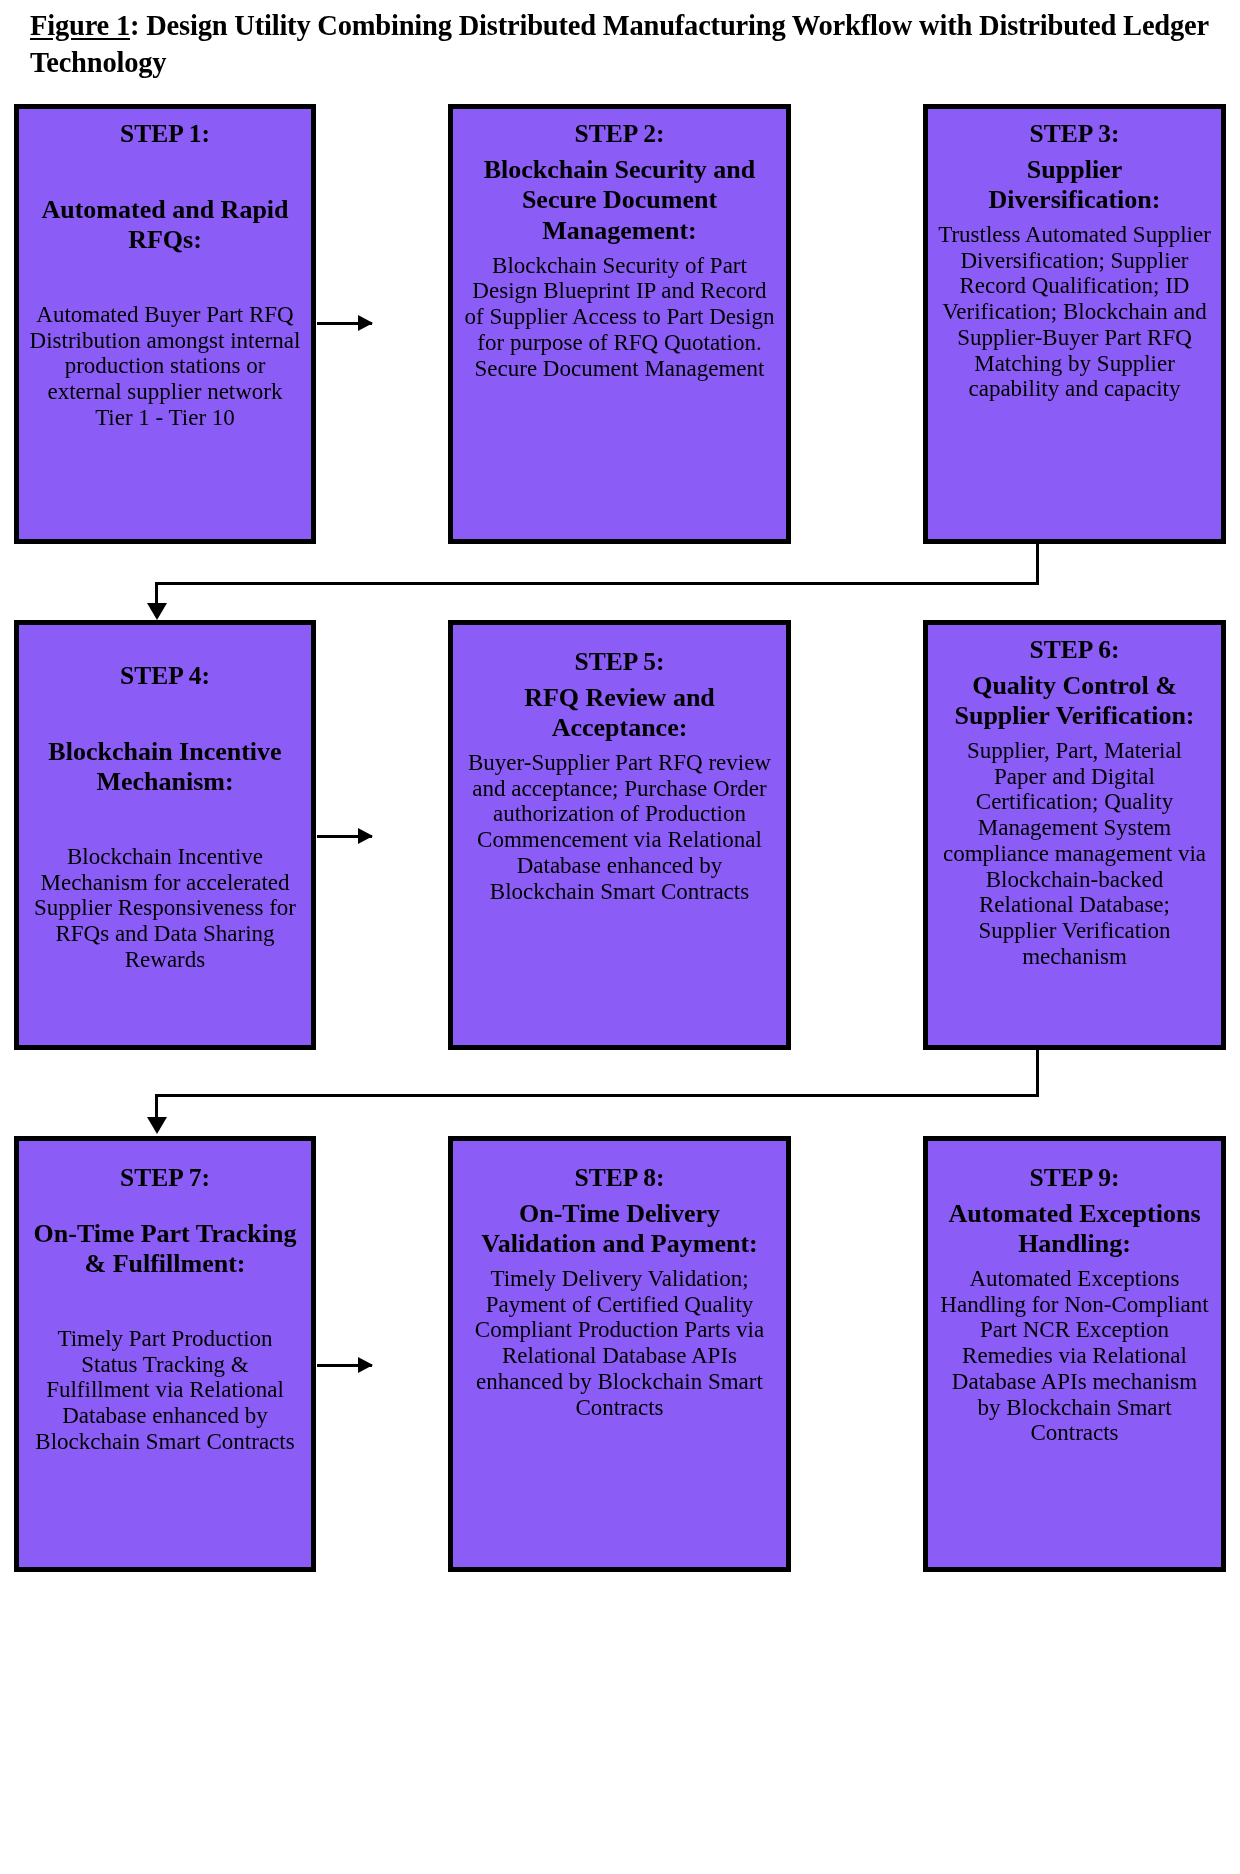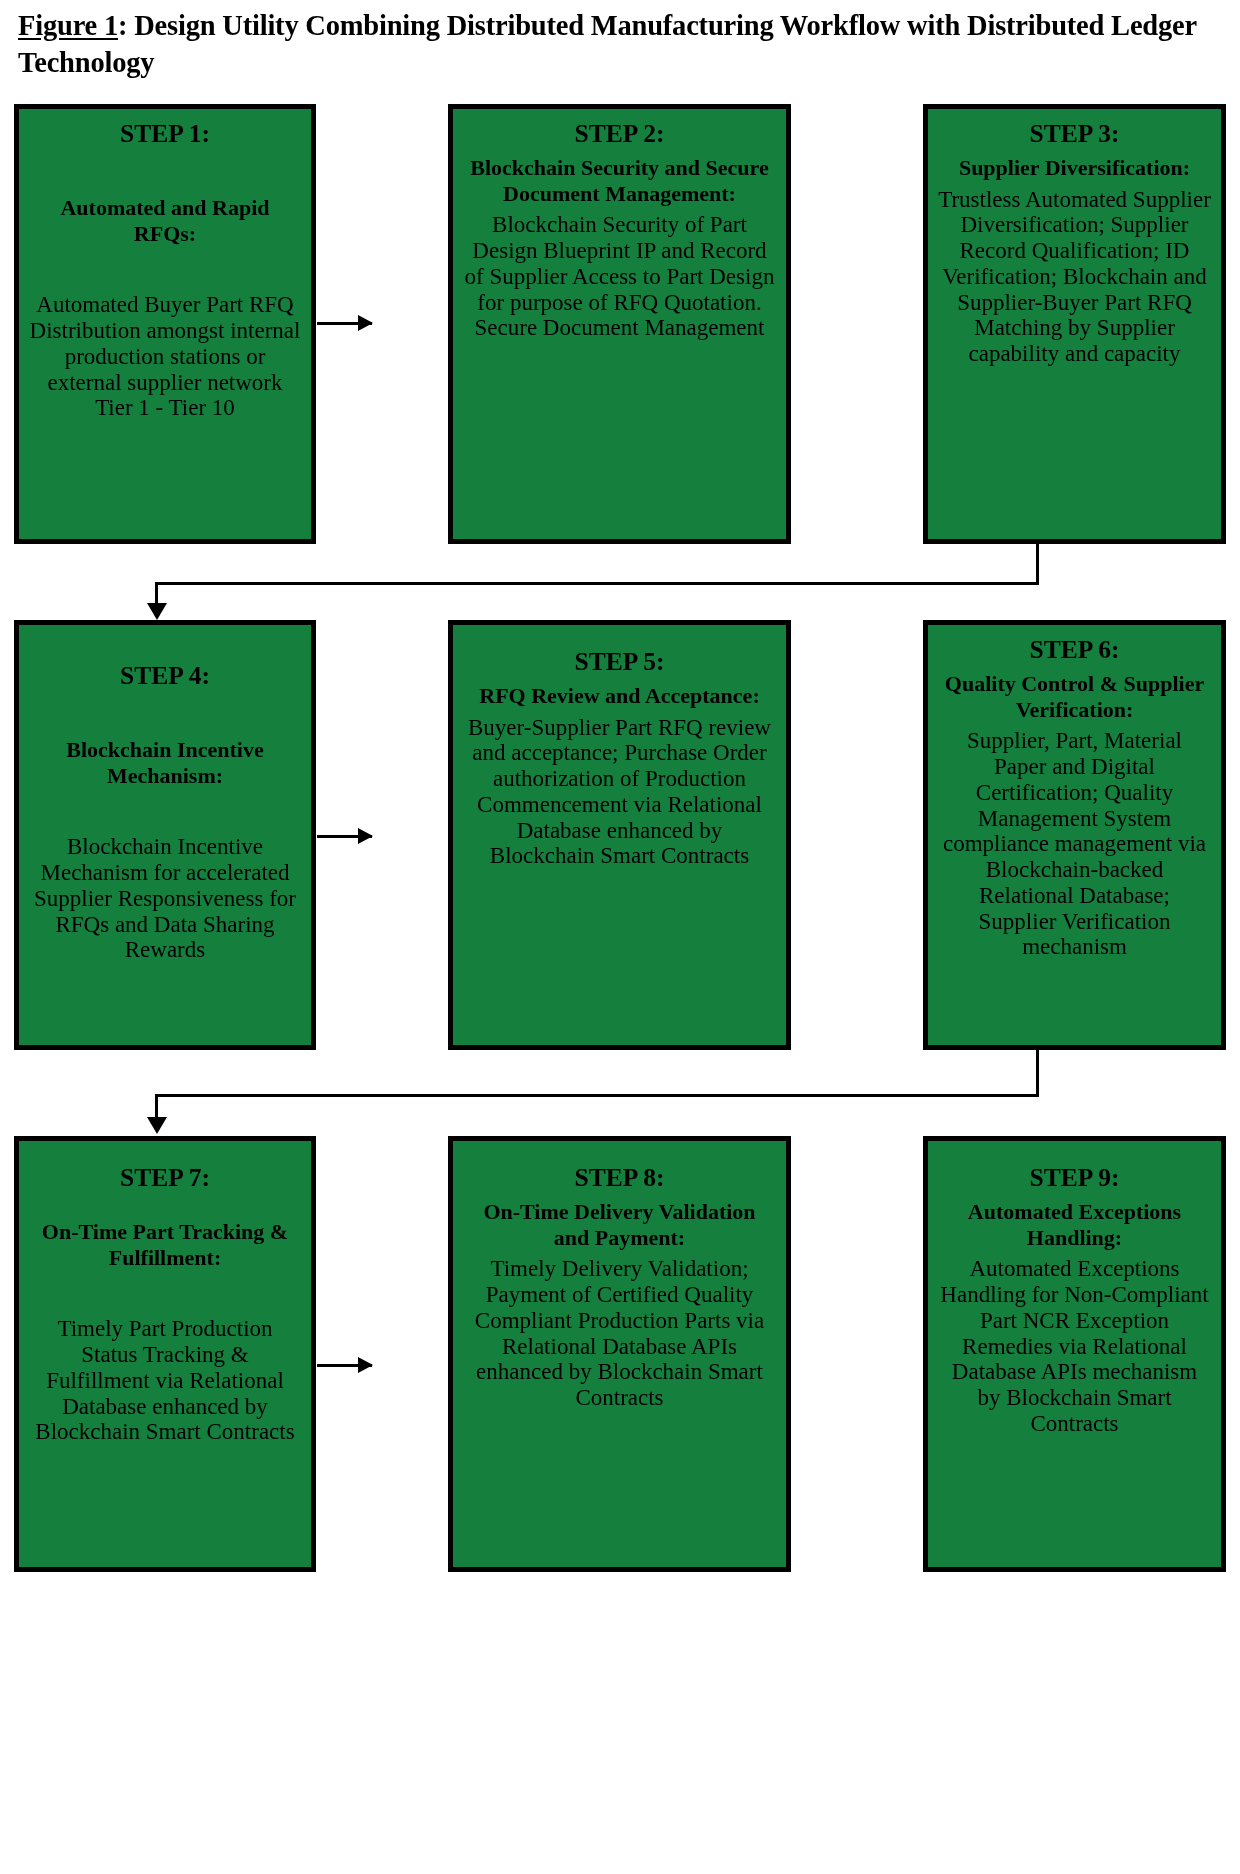--- a/index.html
+++ b/index.html
@@ -22,21 +22,21 @@
     box-sizing: border-box;
     padding: 0 14px;
   }
 
   
   .fig-title {
     font-size: 28.5px;
     font-weight: bold;
     line-height: 1.29;
     letter-spacing: -0.2px;
-    margin: 8px 0 0 4px;
+    margin: 8px 0 0 16px;
     width: 1180px;
   }
   .fig-title .fig-label {
     text-decoration: underline;
     text-underline-offset: 3px;
   }
 
   
   .flow-grid {
     position: relative;
@@ -52,38 +52,38 @@
   .row-2 { height: 430px; gap: 27px; }
   .row-3 { height: 436px; }
 
   .gap-row { height: 76px; position: relative; }
   .gap-row-b { height: 86px; position: relative; }
 
   .step-box {
     width: 302px;
     box-sizing: border-box;
     border: 5px solid #000000;
-    background: #15803d;
+    background: #8b5cf6;
     padding: 10px 10px 6px 10px;
     text-align: center;
     position: relative;
     z-index: 3;
   }
   .step-box.mid { width: 343px; }
   .step-box.last { width: 303px; }
 
   .step-head {
     font-weight: bold;
     font-size: 25.5px;
     line-height: 1.18;
     margin: 0;
   }
   .step-sub {
     font-weight: bold;
-    font-size: 22px;
+    font-size: 26px;
     line-height: 1.18;
     margin: 0;
   }
   .step-body {
     font-size: 23px;
     line-height: 1.12;
     margin: 0;
   }
   .sp-lg { height: 46px; }
   .sp-md { height: 26px; }

